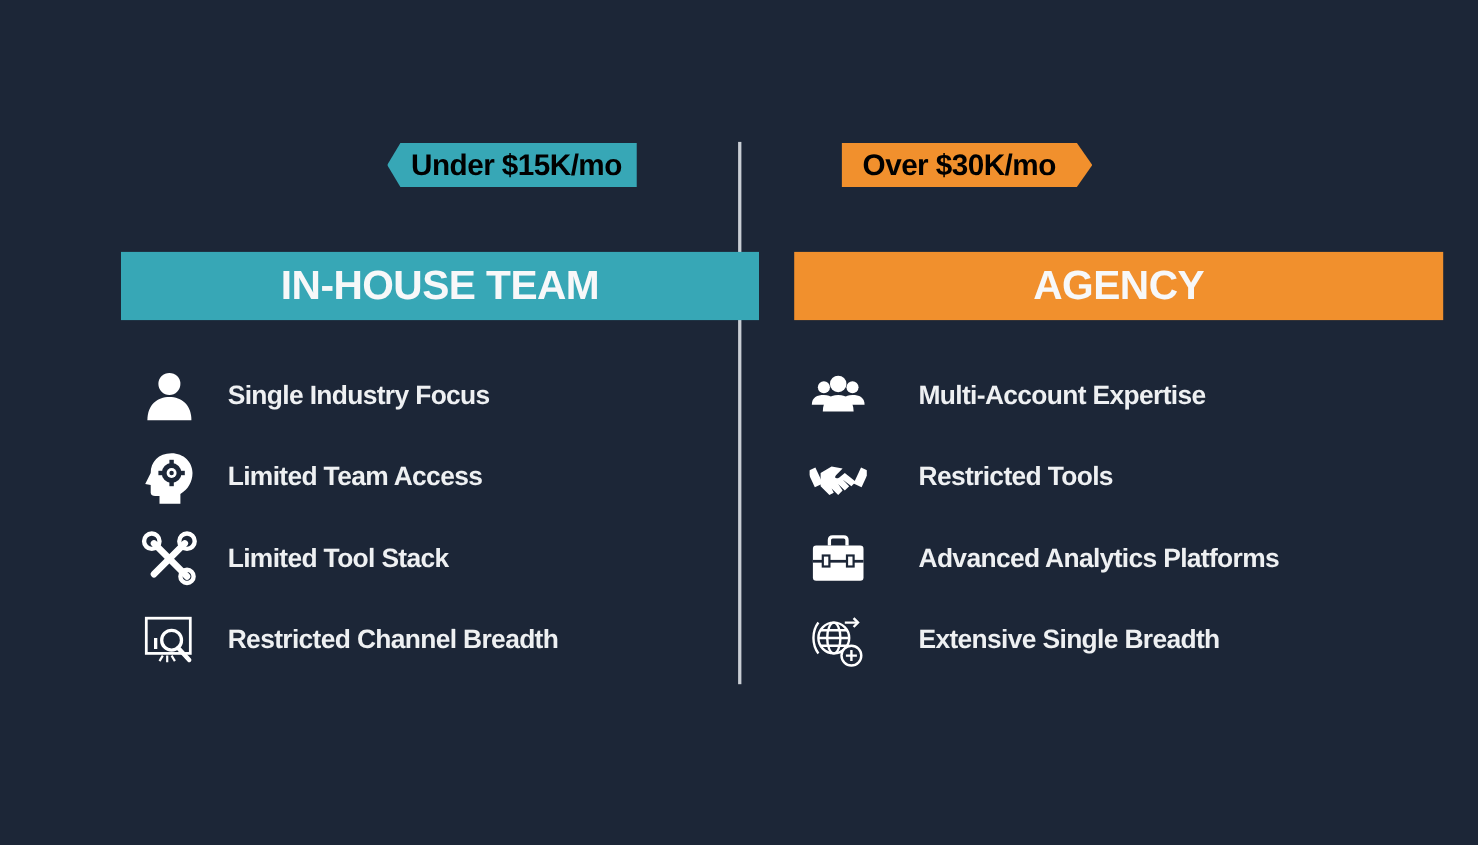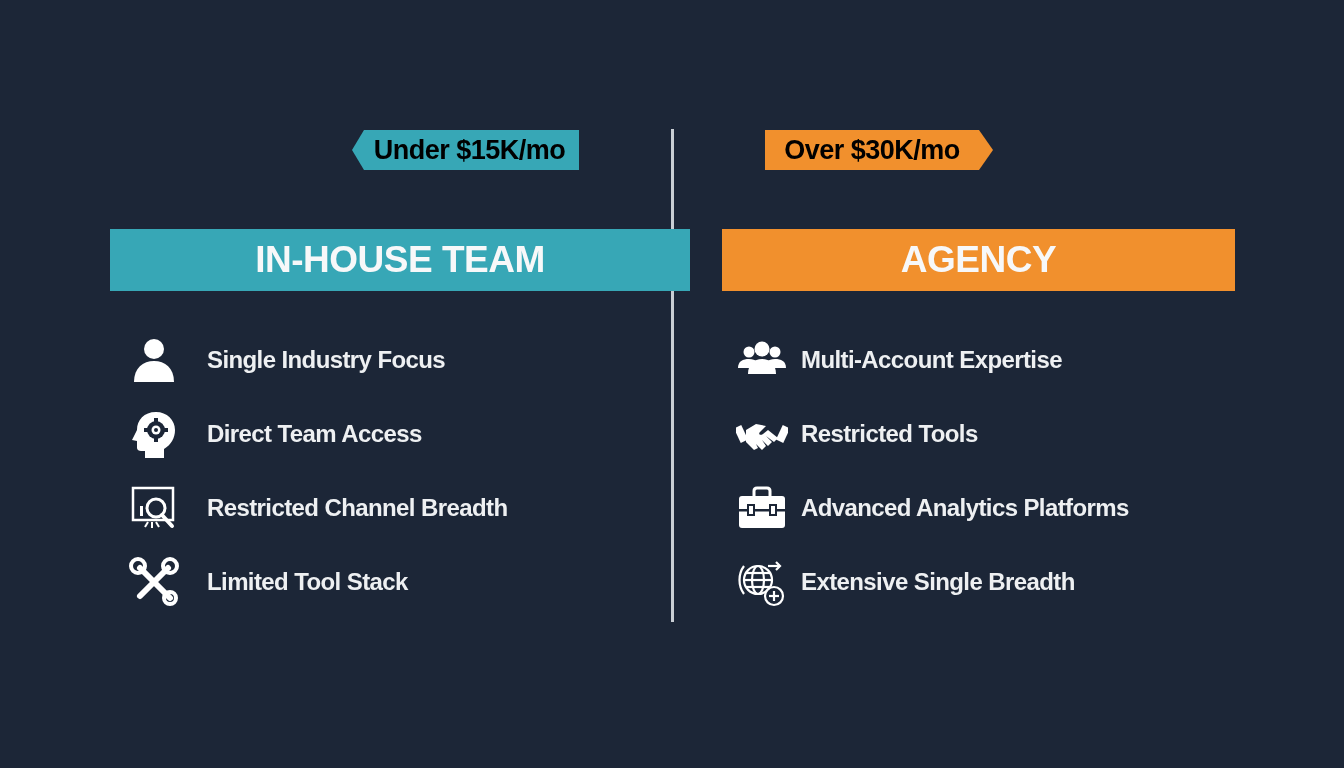--- a/index.html
+++ b/index.html
@@ -30,37 +30,37 @@
       position: absolute; left: 671px; top: 129px; width: 3px; height: 493px;
       background: #c9ced4;
     }
     .col-header {
       position: absolute; top: 229px; height: 62px;
       display: flex; align-items: center; justify-content: center;
       font-size: 37px; font-weight: bold; color: #f7f8f9;
       letter-spacing: -0.5px;
     }
     .col-header.left { left: 110px; width: 580px; background: #37a7b6; }
-    .col-header.right { left: 722px; width: 513px; background: #f1902d; }
+    .col-header.right { left: 722px; width: 590px; background: #f1902d; }
     .list { position: absolute; top: 323px; }
     .list.left { left: 125px; }
     .list.right { left: 733px; }
     .item {
       height: 74px; display: flex; align-items: center;
     }
     .icon {
       width: 58px; height: 58px; display: flex; align-items: center; justify-content: center;
       flex: 0 0 58px;
     }
     .icon svg { width: 52px; height: 52px; }
     .label {
       margin-left: 24px; font-size: 24px; font-weight: bold; color: #eef0f2;
       letter-spacing: -0.6px; white-space: nowrap;
     }
-    .list.right .label { margin-left: 10px; }
+    .list.right .label { margin-left: 44px; }
   </style>
 </head>
 <body>
 
 <div class="tag tag-left">
   <span>Under $15K/mo</span>
 </div>
 <div class="tag tag-right">
   <span>Over $30K/mo</span>
 </div>
@@ -94,51 +94,51 @@
           <circle cx="28" cy="22" r="4.5" fill="#fff"></circle>
           <g fill="#1c2637">
             <rect x="26" y="10" width="4" height="4"></rect>
             <rect x="26" y="30" width="4" height="4"></rect>
             <rect x="16" y="20" width="4" height="4"></rect>
             <rect x="36" y="20" width="4" height="4"></rect>
           </g>
           <circle cx="28" cy="22" r="2" fill="#1c2637"></circle>
         </svg>
     </span>
-    <span class="label">Direct Team Access</span>
+    <span class="label">Limited Team Access</span>
+  </div>
+  <div class="item">
+    <span class="icon">
+      <svg viewBox="0 0 52 52">
+          <g stroke="#fff" stroke-width="6" stroke-linecap="round" fill="none">
+            <line x1="12" y1="12" x2="42" y2="42"></line>
+            <line x1="40" y1="12" x2="12" y2="40"></line>
+          </g>
+          <circle cx="10" cy="10" r="7" fill="none" stroke="#fff" stroke-width="4"></circle>
+          <circle cx="42" cy="10" r="7" fill="none" stroke="#fff" stroke-width="4"></circle>
+          <circle cx="42" cy="42" r="6" fill="none" stroke="#fff" stroke-width="4"></circle>
+        </svg>
+    </span>
+    <span class="label">Limited Tool Stack</span>
   </div>
   <div class="item">
     <span class="icon">
       <svg viewBox="0 0 52 52">
           <rect x="5" y="6" width="40" height="32" fill="none" stroke="#fff" stroke-width="2.5"></rect>
           <circle cx="28" cy="26" r="9" fill="none" stroke="#fff" stroke-width="3"></circle>
           <line x1="34" y1="33" x2="44" y2="44" stroke="#fff" stroke-width="4" stroke-linecap="round"></line>
           <rect x="12" y="24" width="3" height="10" fill="#fff"></rect>
           <g stroke="#fff" stroke-width="2">
             <line x1="20" y1="40" x2="17" y2="45"></line>
             <line x1="24" y1="40" x2="24" y2="46"></line>
             <line x1="28" y1="40" x2="31" y2="45"></line>
           </g>
         </svg>
     </span>
     <span class="label">Restricted Channel Breadth</span>
-  </div>
-  <div class="item">
-    <span class="icon">
-      <svg viewBox="0 0 52 52">
-          <g stroke="#fff" stroke-width="6" stroke-linecap="round" fill="none">
-            <line x1="12" y1="12" x2="42" y2="42"></line>
-            <line x1="40" y1="12" x2="12" y2="40"></line>
-          </g>
-          <circle cx="10" cy="10" r="7" fill="none" stroke="#fff" stroke-width="4"></circle>
-          <circle cx="42" cy="10" r="7" fill="none" stroke="#fff" stroke-width="4"></circle>
-          <circle cx="42" cy="42" r="6" fill="none" stroke="#fff" stroke-width="4"></circle>
-        </svg>
-    </span>
-    <span class="label">Limited Tool Stack</span>
   </div>
 </div>
 
 <div class="list right">
   <div class="item">
     <span class="icon">
       <svg viewBox="0 0 52 52">
           <circle cx="13" cy="18" r="5.5" fill="#fff"></circle>
           <circle cx="39" cy="18" r="5.5" fill="#fff"></circle>
           <circle cx="26" cy="15" r="7.5" fill="#fff"></circle>

